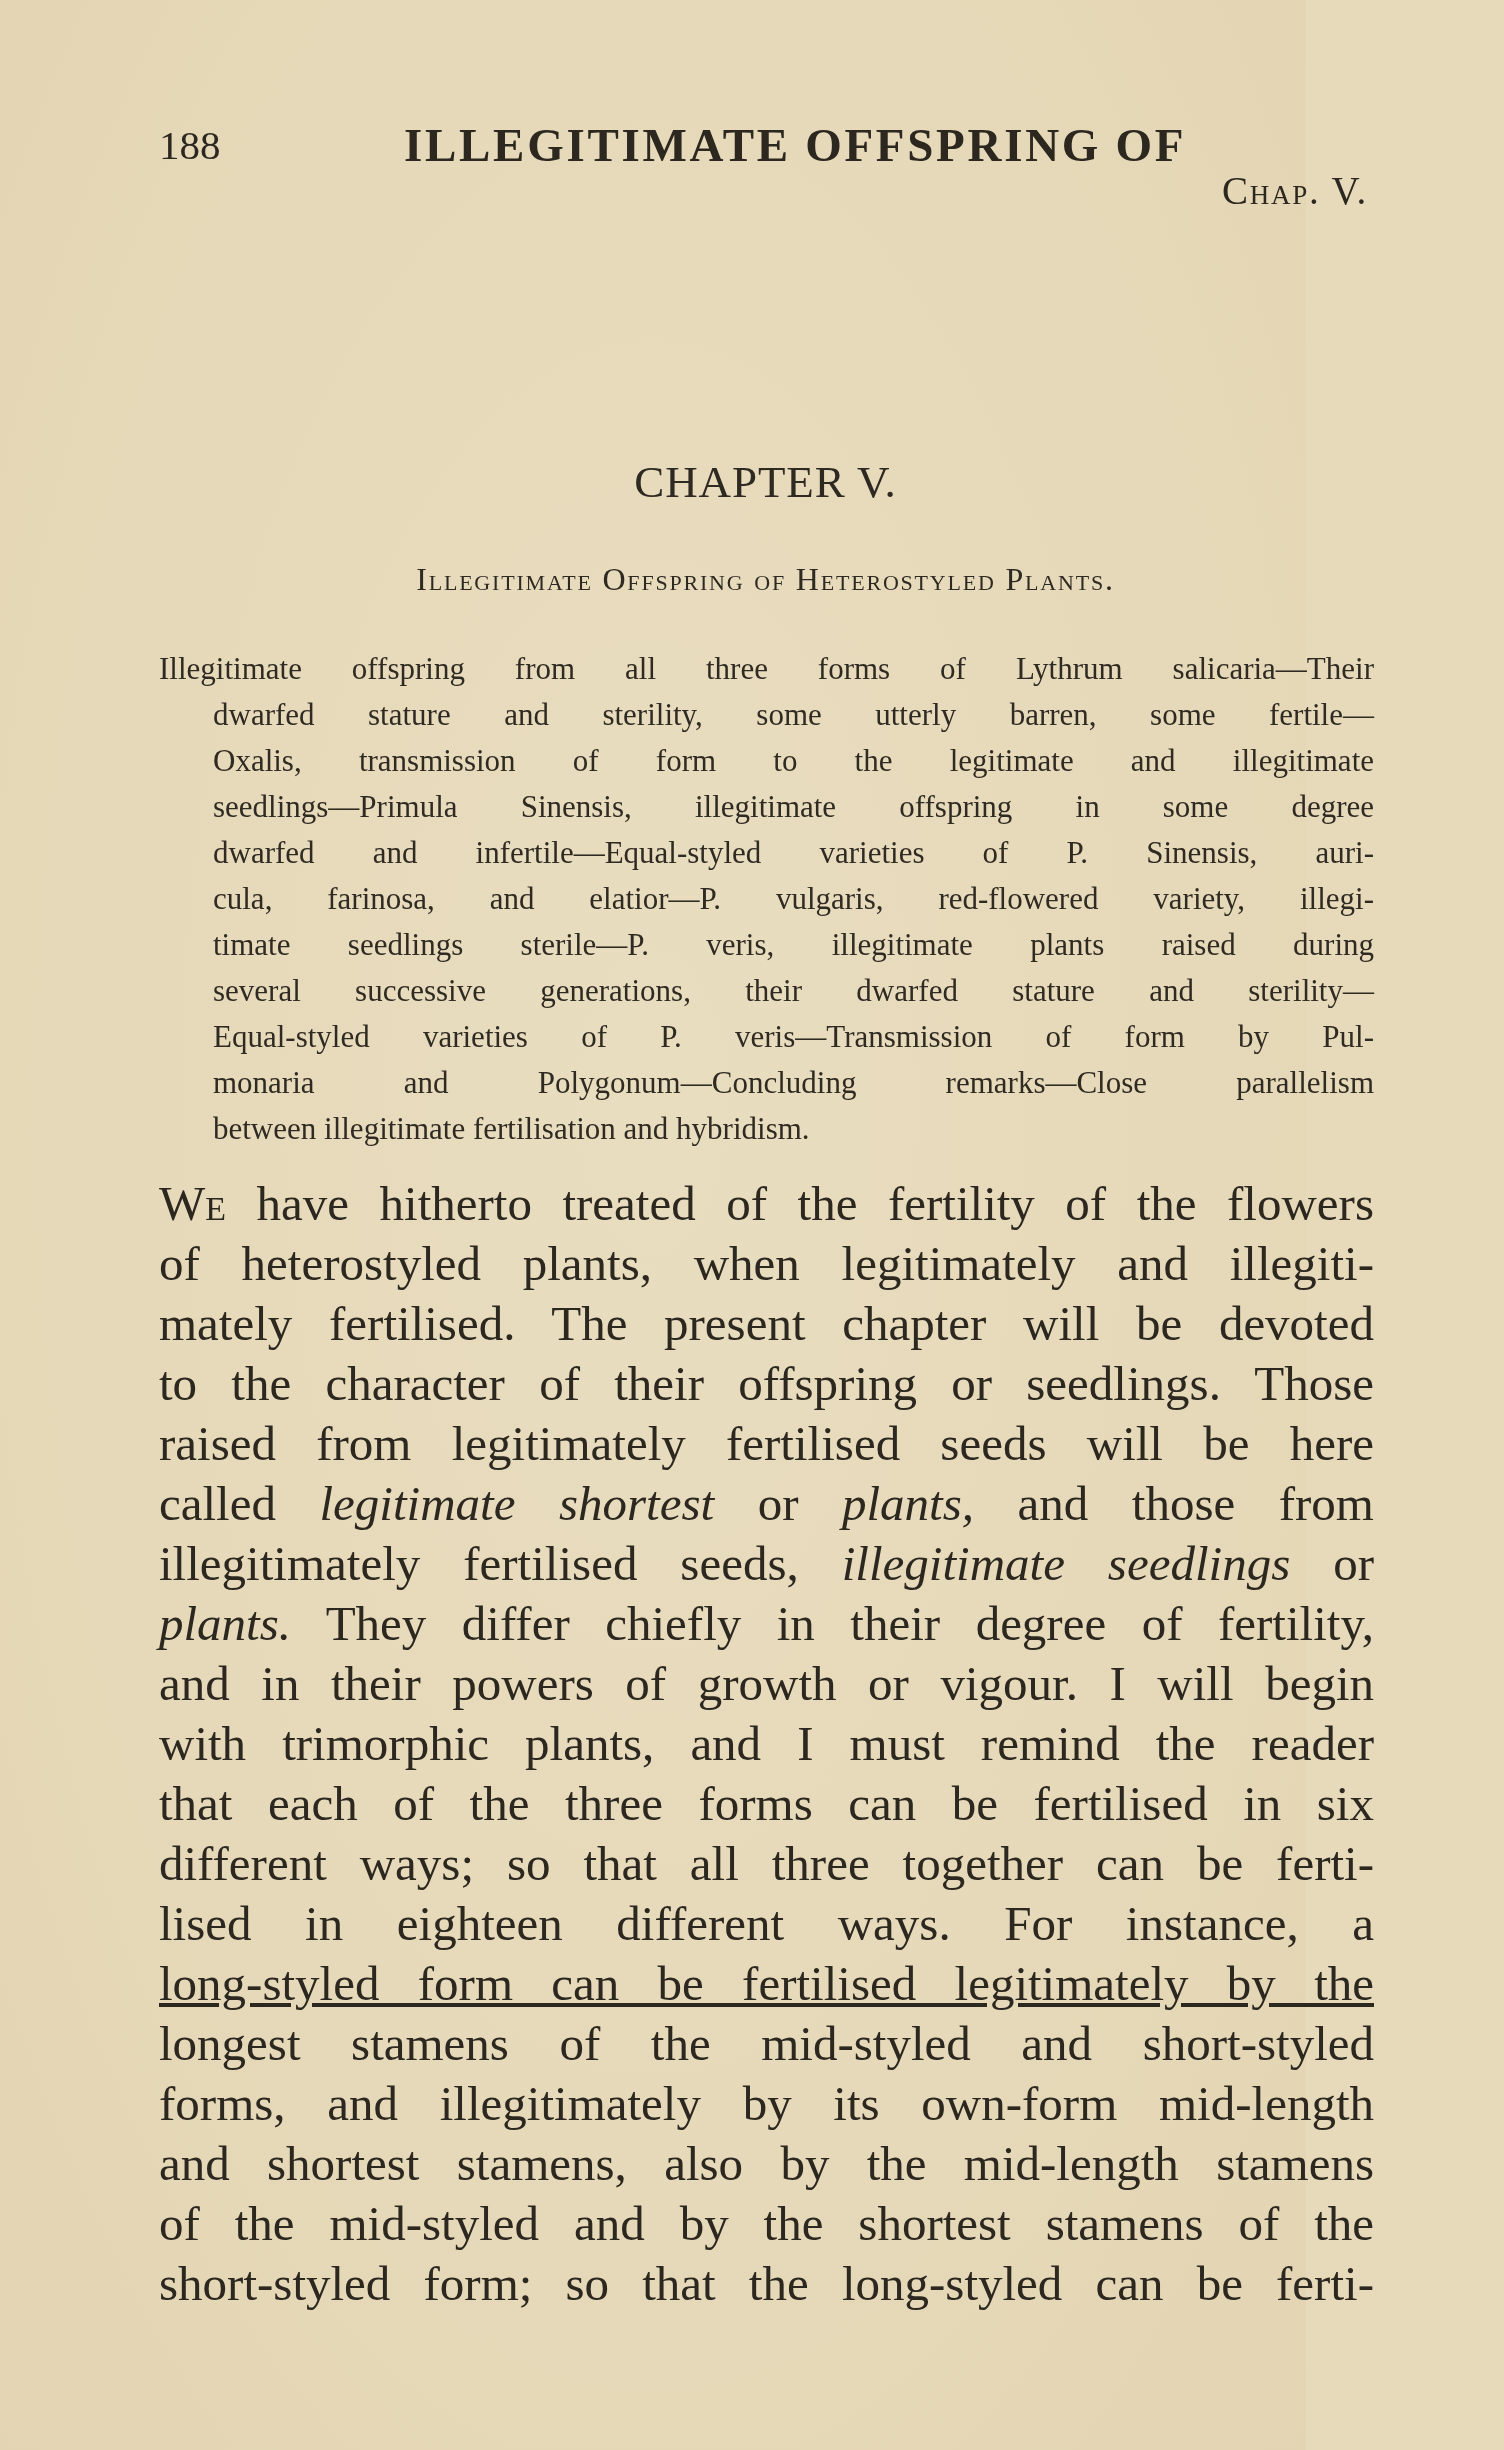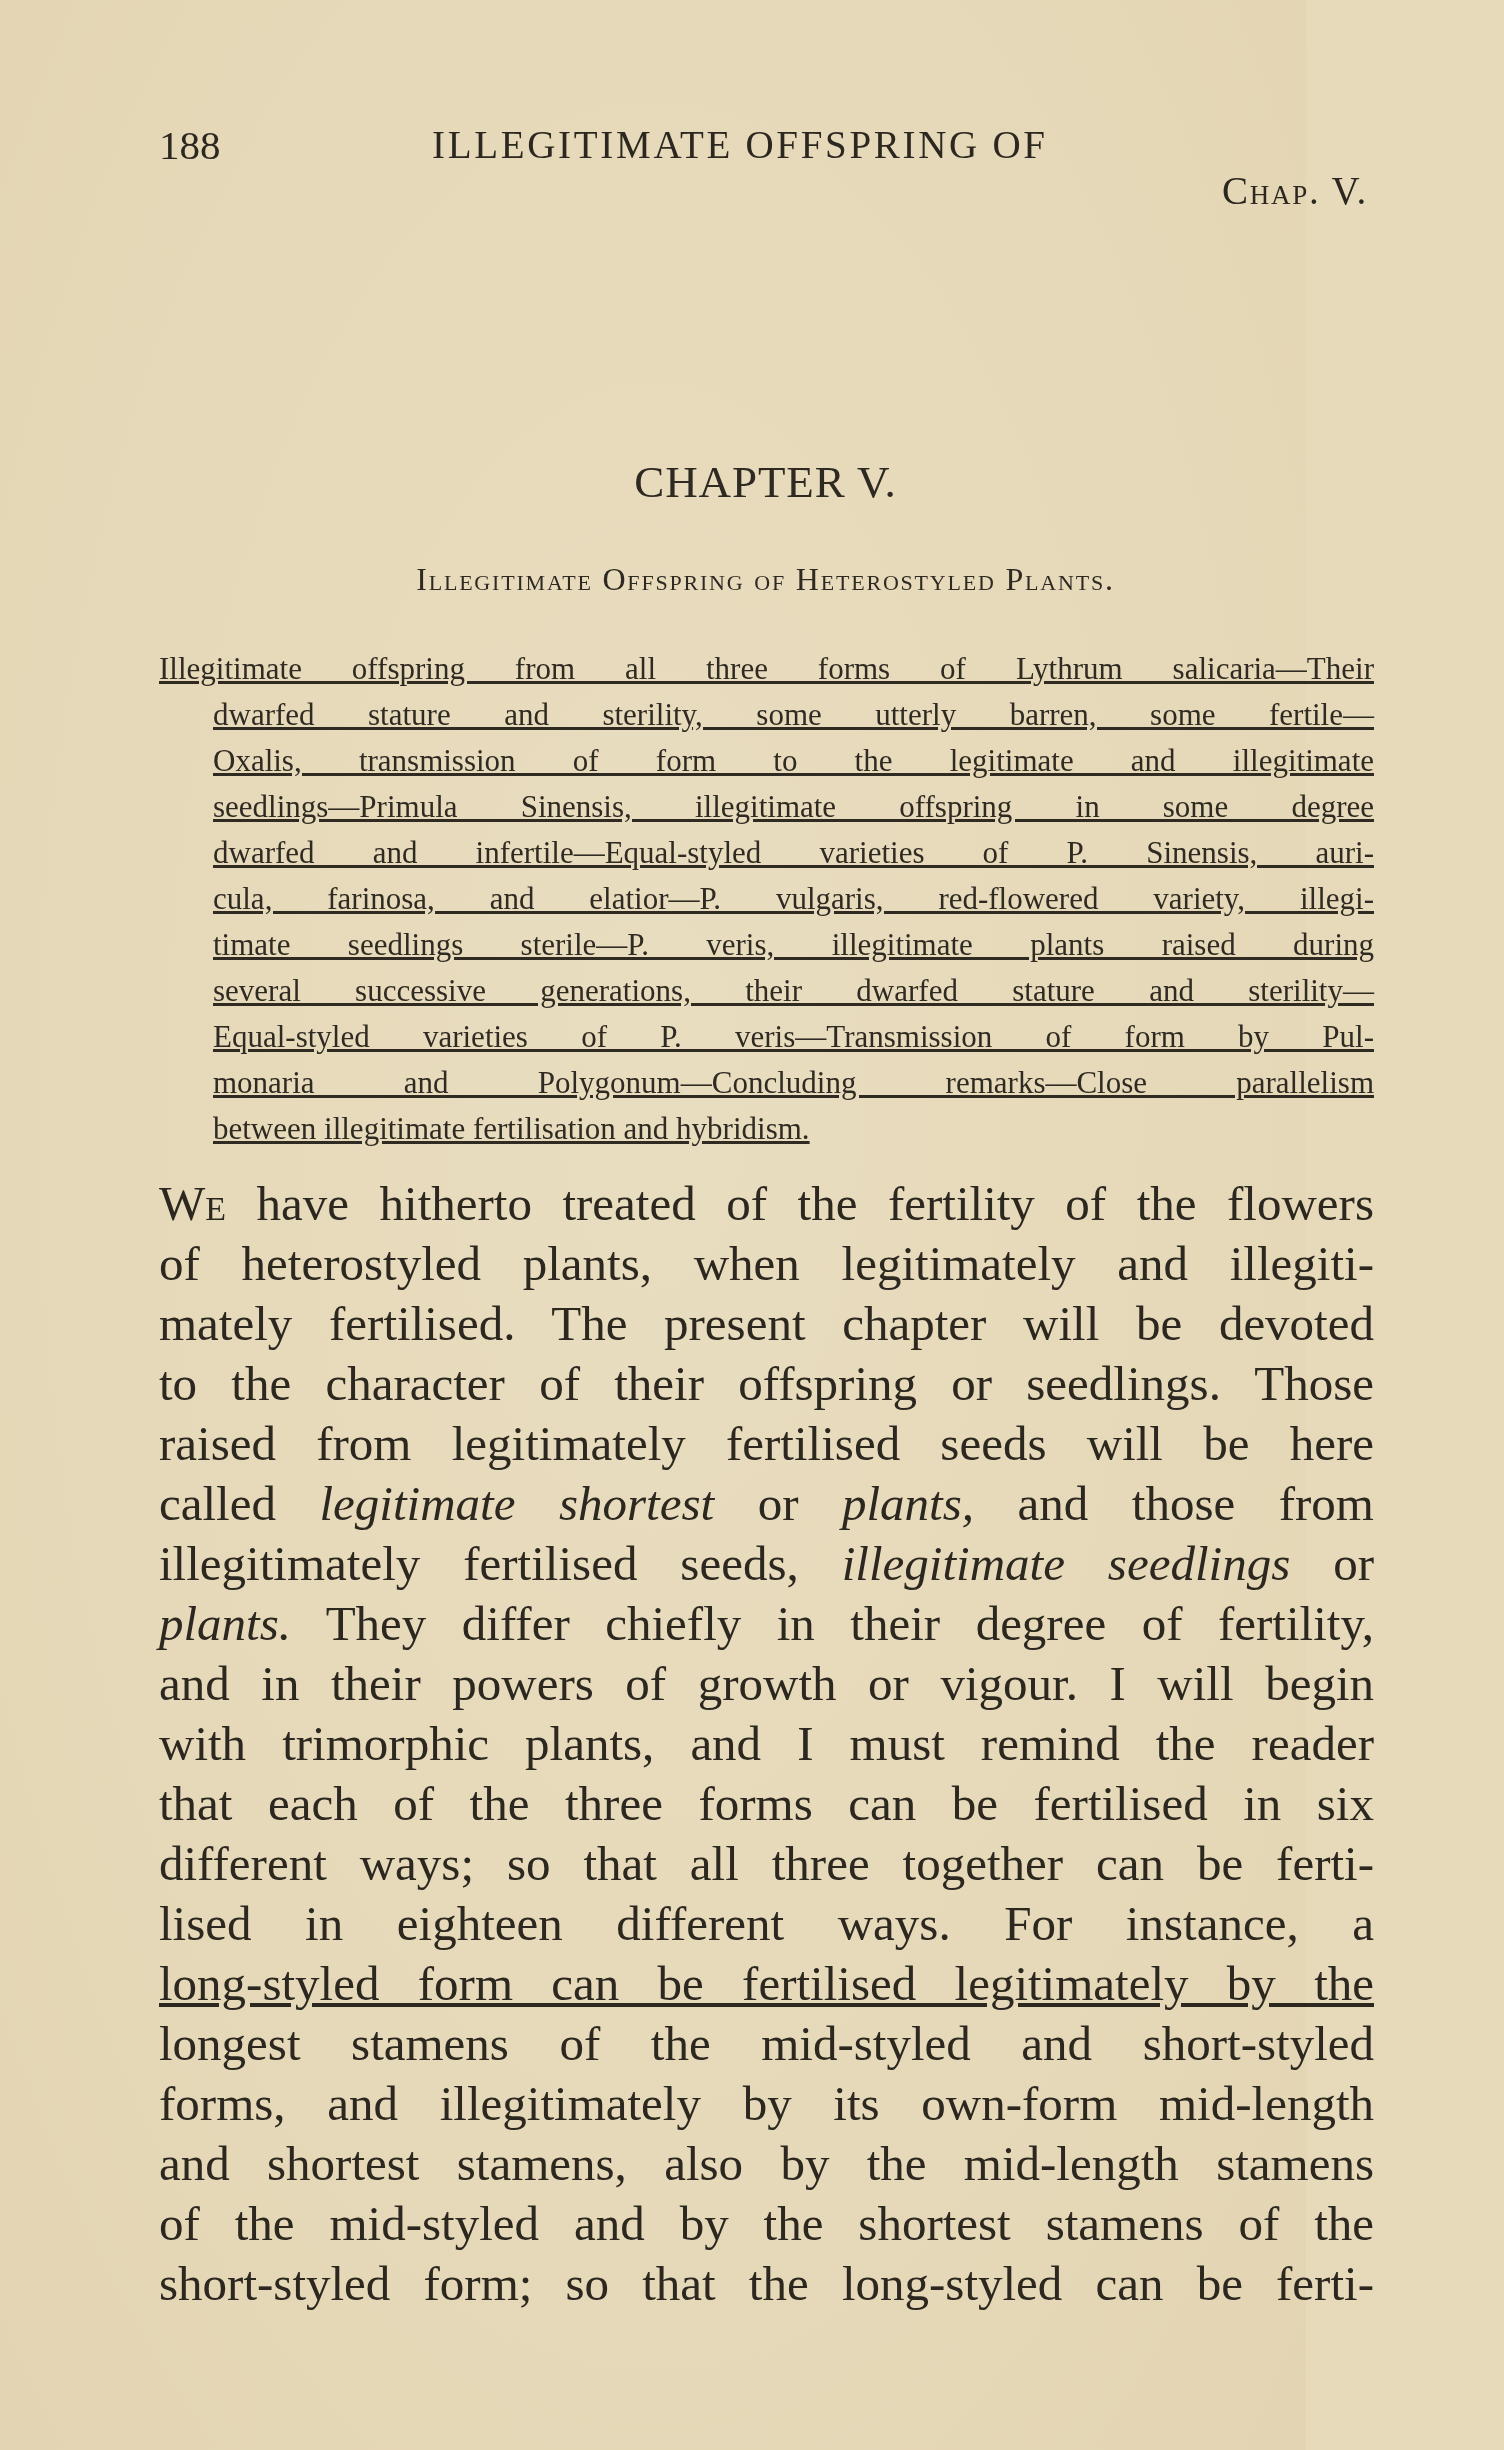--- a/index.html
+++ b/index.html
@@ -33,24 +33,25 @@
       line-height: 54px;
       color: #2c2820;
     }
     .running-head .folio {
       position: absolute;
       left: 0;
       top: 0;
     }
     .running-head .title {
       position: absolute;
-      left: 273px;
+      left: 245px;
       top: 0;
       letter-spacing: 2.7px;
-      font-size: 39px;
+      font-size: 47px;
+      font-weight: bold;
     }
     .running-head .chap {
       position: absolute;
       right: 0;
       top: 0;
       font-variant: small-caps;
       letter-spacing: 1.8px;
       font-size: 39px;
       margin-top: 46px;
     }
@@ -79,21 +80,20 @@
     }
     .summary {
       position: absolute;
       top: 646px;
       left: 159px;
       width: 1215px;
       font-size: 31px;
       line-height: 46px;
       text-align: justify;
       color: #302b22;
-      text-decoration: underline;
     }
     .summary .sline {
       display: block;
       white-space: nowrap;
       text-align-last: justify;
       text-align: justify;
       padding-left: 54px;
     }
     .summary .sline.first {
       padding-left: 0;

